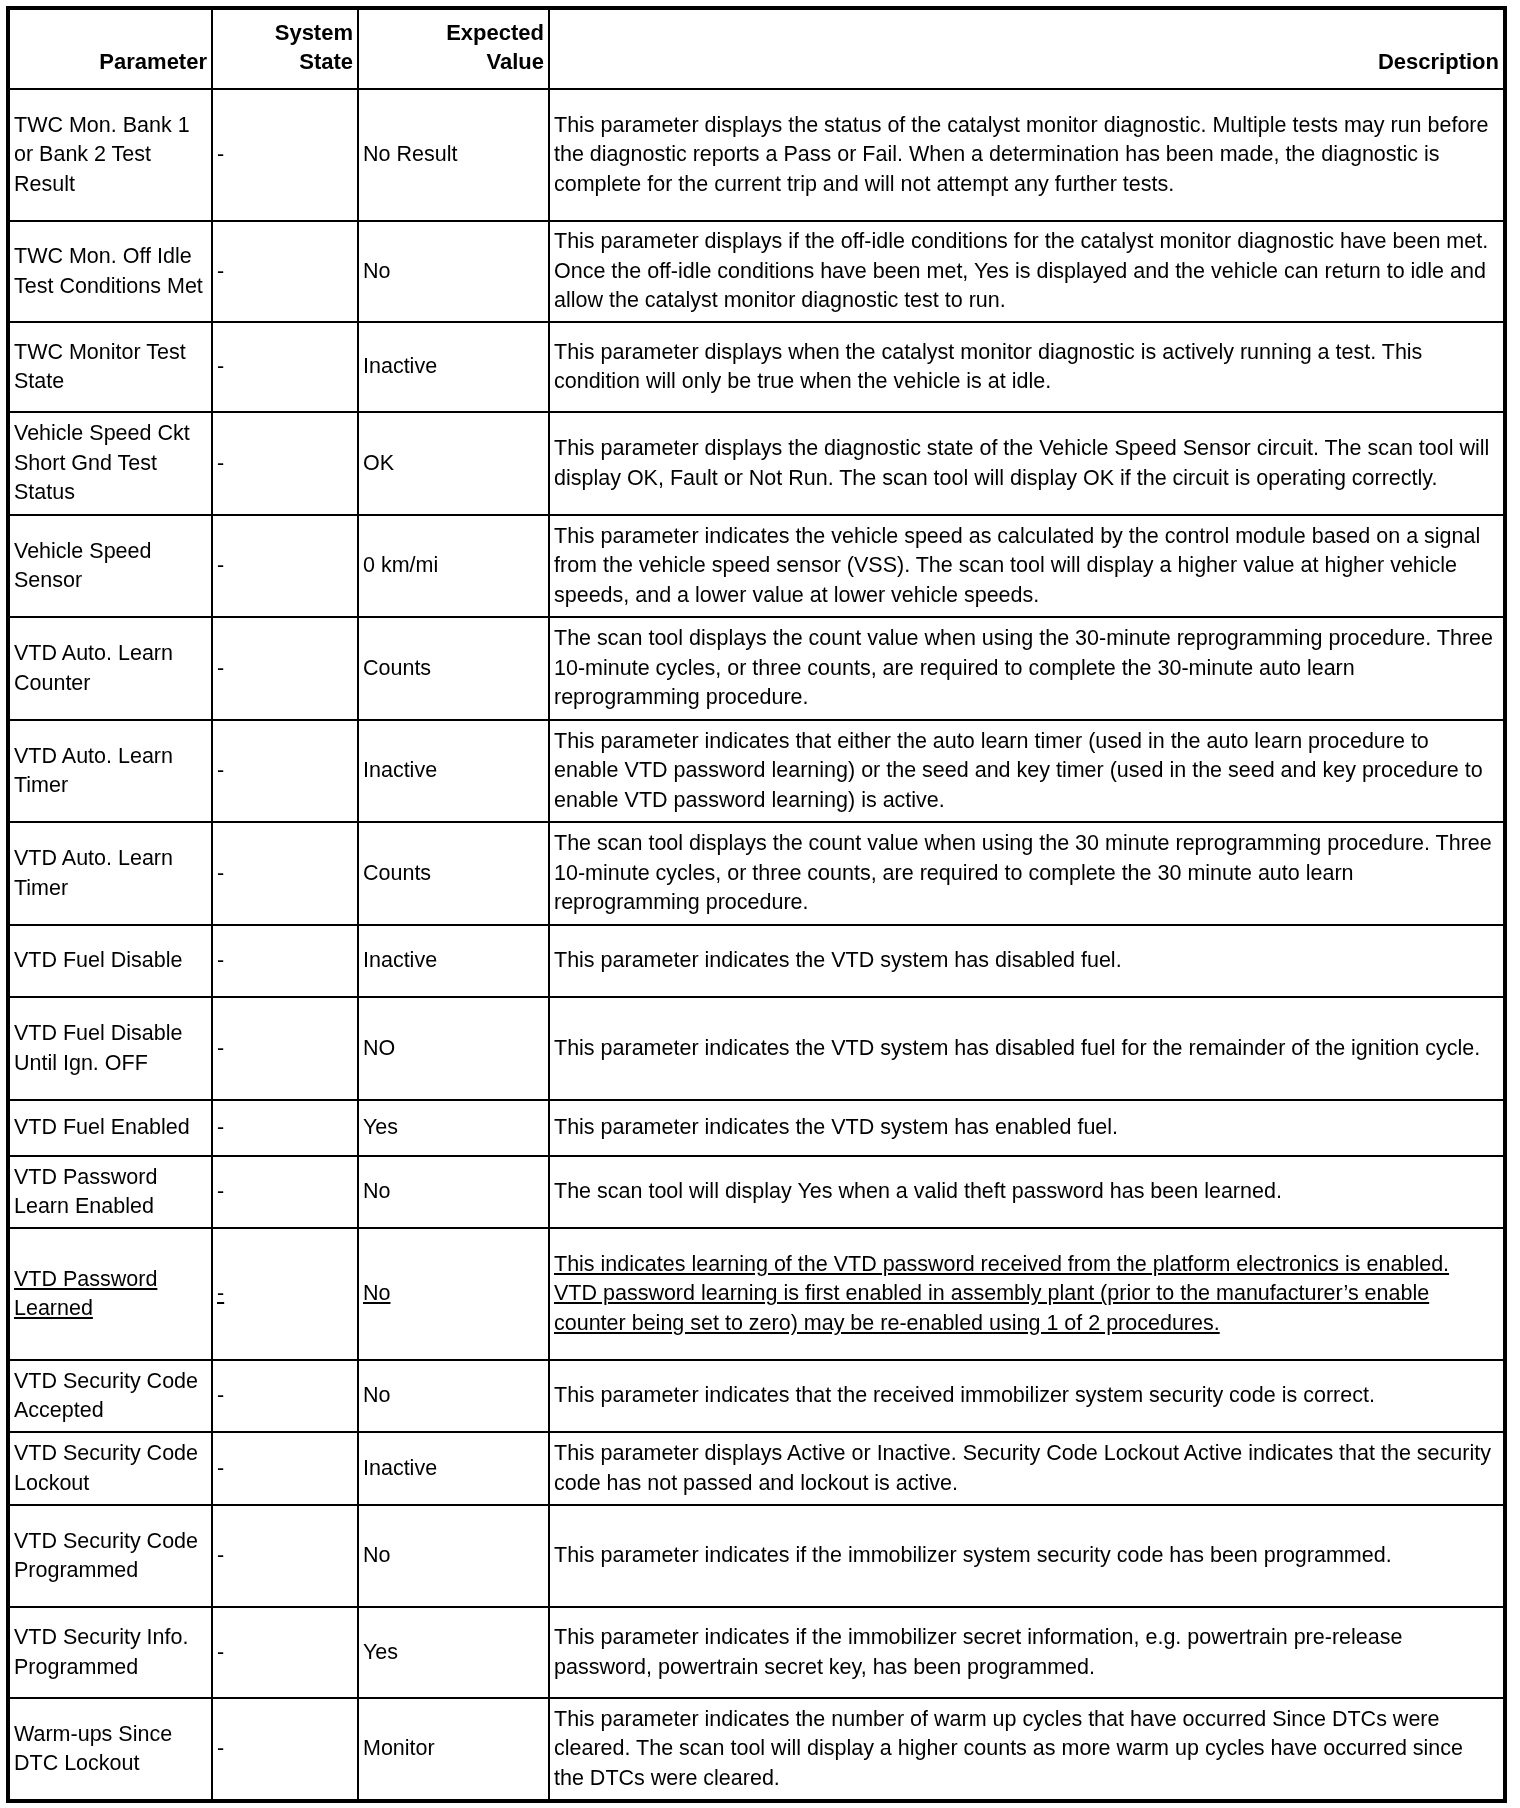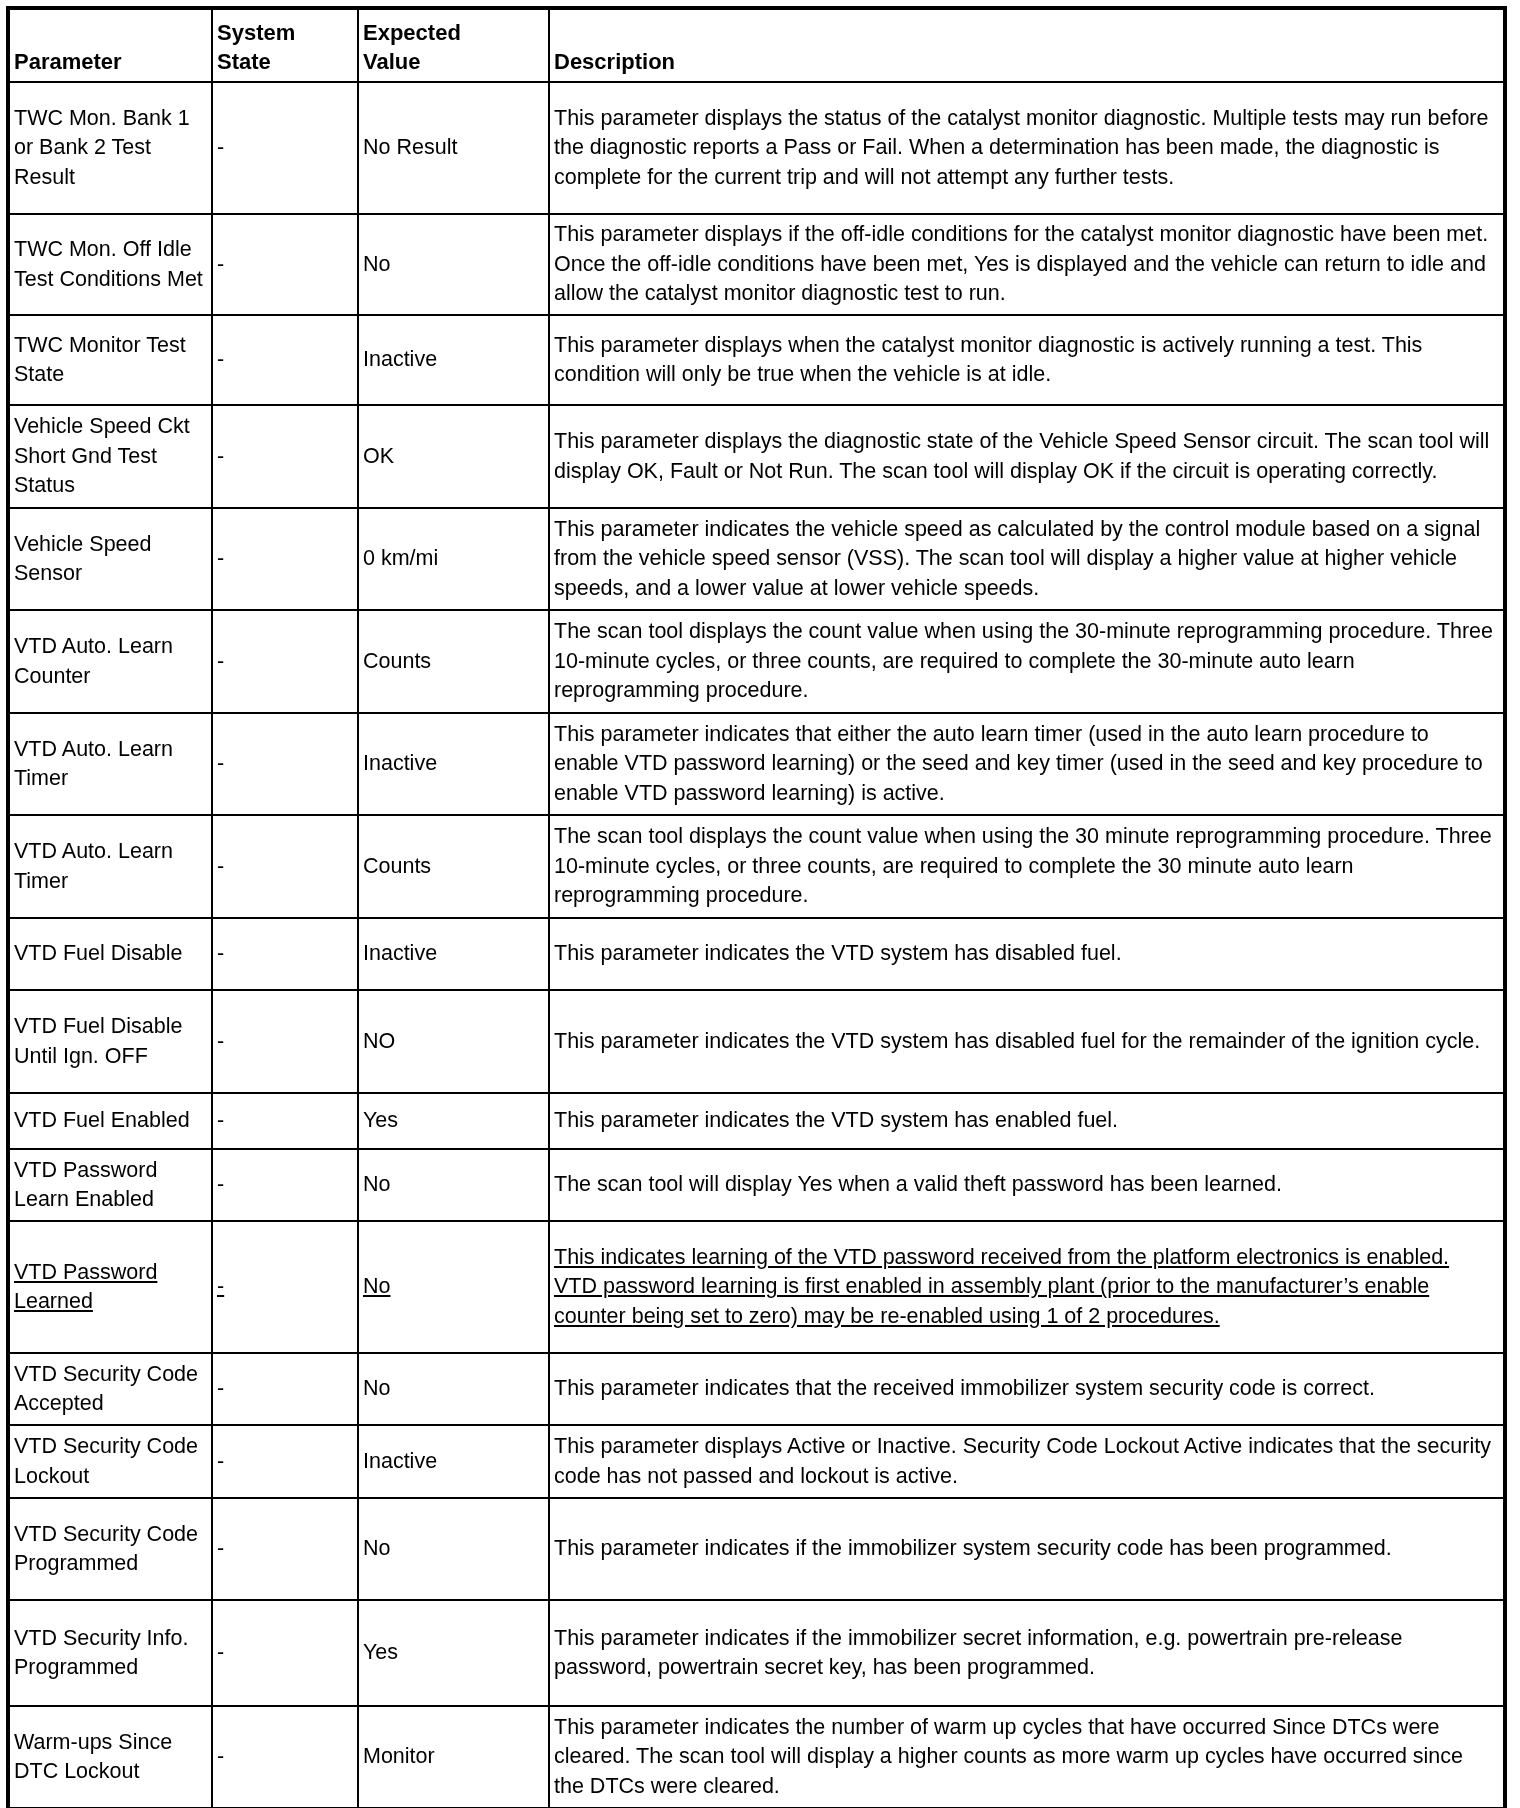--- a/index.html
+++ b/index.html
@@ -8,22 +8,22 @@
   table.params {
     position: absolute; left: 6px; top: 6px;
     width: 1501px; border-collapse: collapse;
     border: 4px solid #000; table-layout: fixed;
   }
   table.params col.c1 { width: 204px; }
   table.params col.c2 { width: 146px; }
   table.params col.c3 { width: 191px; }
   table.params col.c4 { width: auto; }
   th, td { border: 2px solid #000; padding: 0 4px; vertical-align: middle; }
-  th { font-weight: bold; font-size: 22px; line-height: 29px; text-align: left;
-       vertical-align: bottom; padding-bottom: 5px; height: 66px; }
+  th { font-weight: bold; font-size: 22px; line-height: 29px; text-align: right;
+       vertical-align: bottom; padding-bottom: 12px; height: 66px; }
   td { font-size: 21.5px; line-height: 29.5px; text-align: left; }
   td.desc { padding-right: 8px; }
 </style>
 </head>
 <body>
 
 <table class="params">
   <colgroup>
     <col class="c1">
       <col class="c2">
@@ -129,21 +129,21 @@
       <td>-</td>
       <td>Inactive</td>
       <td class="desc">This parameter displays Active or Inactive. Security Code Lockout Active indicates that the security code has not passed and lockout is active.</td>
     </tr>
       <tr class="" style="height: 102px;">
       <td>VTD Security Code Programmed</td>
       <td>-</td>
       <td>No</td>
       <td class="desc">This parameter indicates if the immobilizer system security code has been programmed.</td>
     </tr>
-      <tr class="" style="height: 106px;">
+      <tr class="" style="height: 91px;">
       <td>VTD Security Info. Programmed</td>
       <td>-</td>
       <td>Yes</td>
       <td class="desc">This parameter indicates if the immobilizer secret information, e.g. powertrain pre-release password, powertrain secret key, has been programmed.</td>
     </tr>
       <tr class="" style="height: 103px;">
       <td>Warm-ups Since DTC Lockout</td>
       <td>-</td>
       <td>Monitor</td>
       <td class="desc">This parameter indicates the number of warm up cycles that have occurred Since DTCs were cleared. The scan tool will display a higher counts as more warm up cycles have occurred since the DTCs were cleared.</td>

